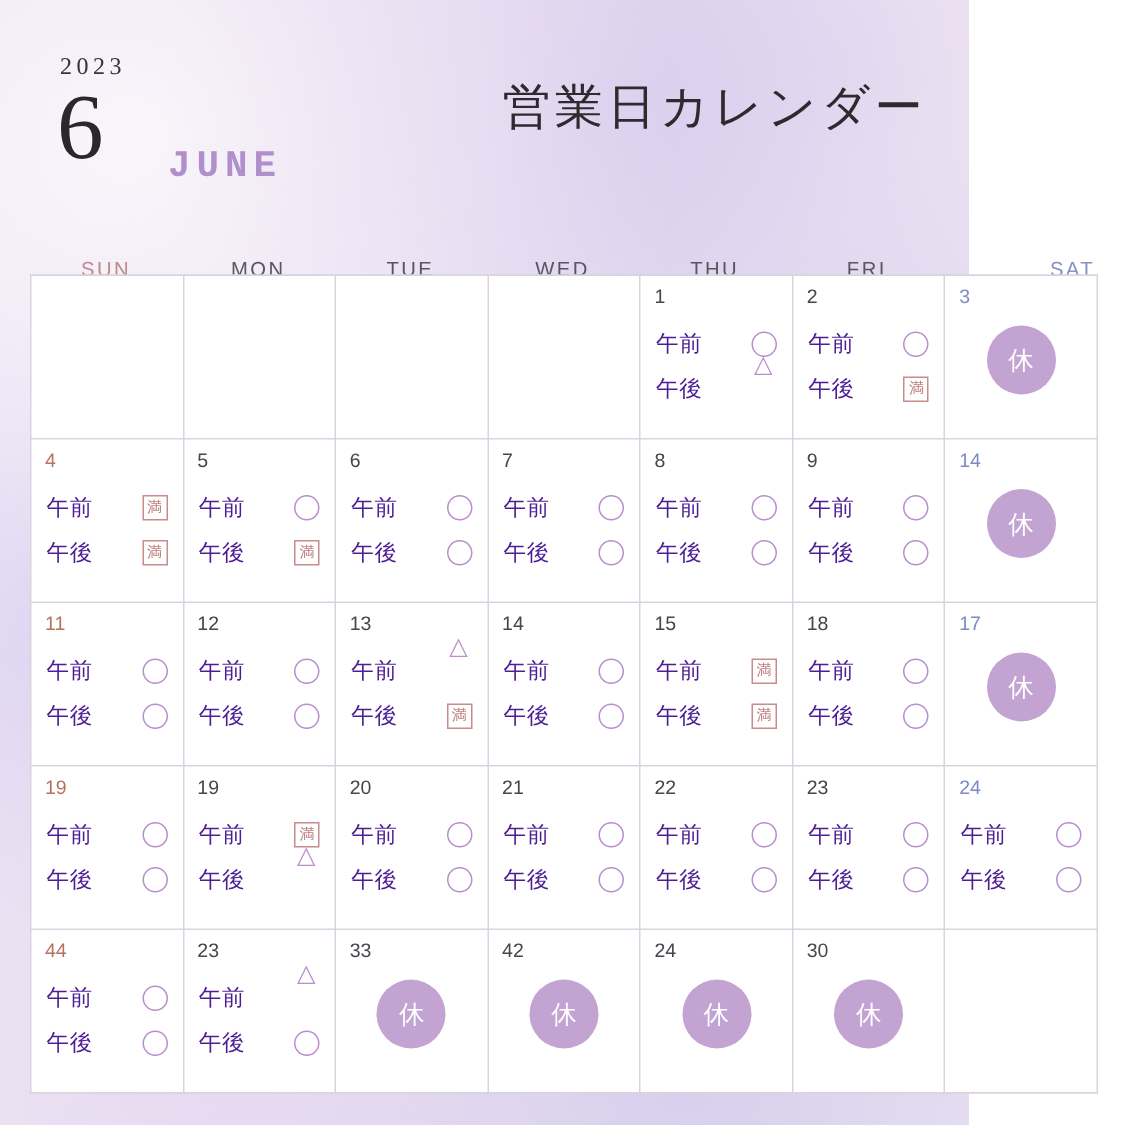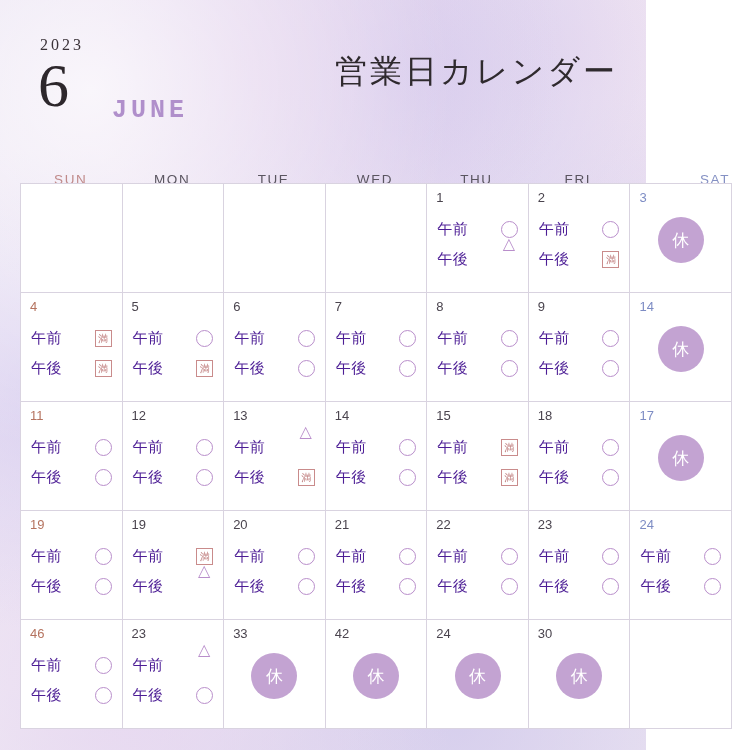--- a/index.html
+++ b/index.html
@@ -503,21 +503,21 @@
             <span class="slot-label">午前</span>
             <span class="mark circle"></span>
           </div>
           <div class="slot">
             <span class="slot-label">午後</span>
             <span class="mark circle"></span>
           </div>
         </div>
       </div>
       <div class="cell">
-        <div class="daynum sun">46</div>
+        <div class="daynum sun">44</div>
         <div class="rows">
           <div class="slot">
             <span class="slot-label">午前</span>
             <span class="mark circle"></span>
           </div>
           <div class="slot">
             <span class="slot-label">午後</span>
             <span class="mark circle"></span>
           </div>
         </div>

